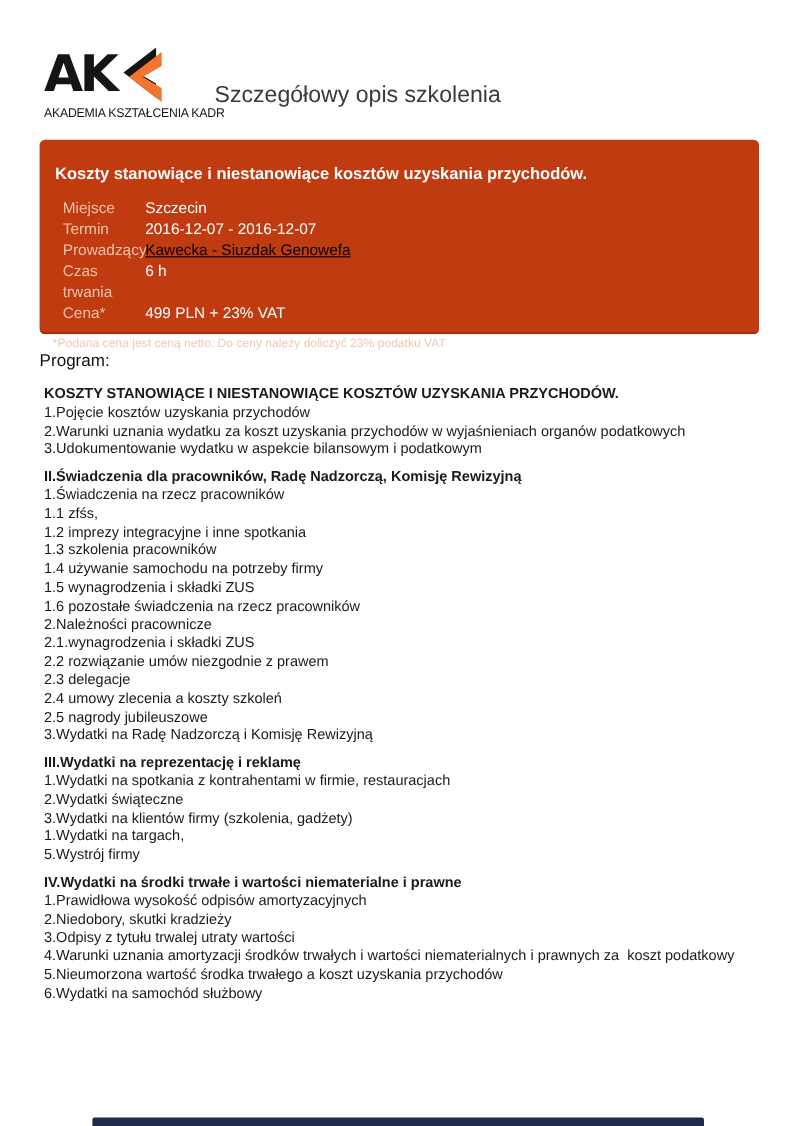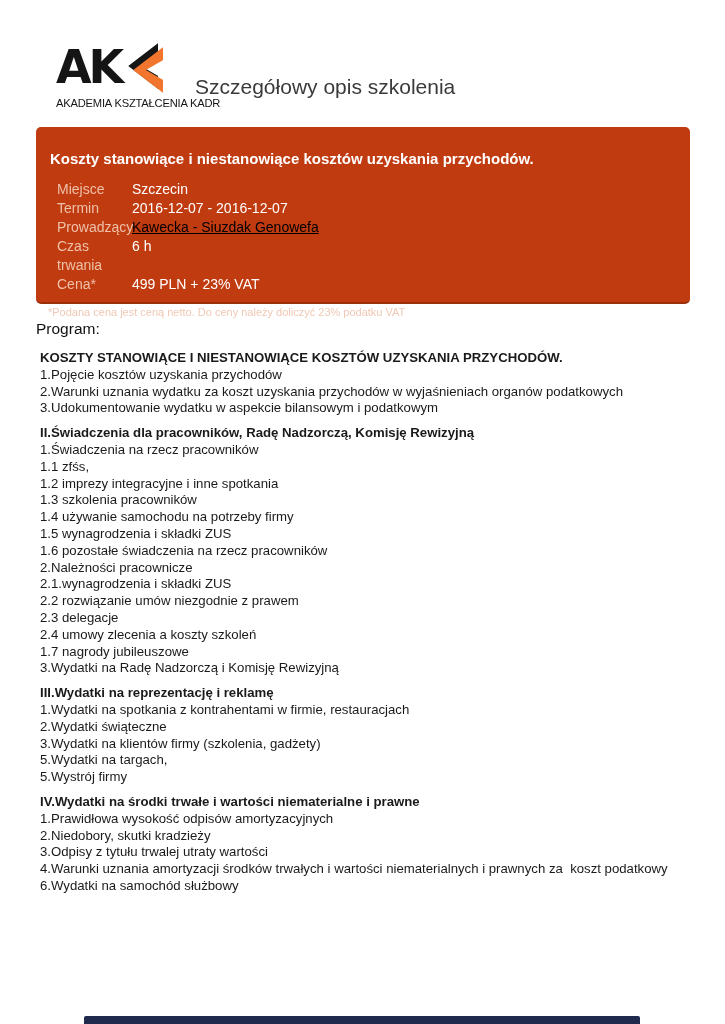--- a/index.html
+++ b/index.html
@@ -7,21 +7,21 @@
     width:725px; height:1024px;
     position:relative;
     background:#ffffff;
     font-family:"Liberation Sans", sans-serif;
     overflow:hidden;
     color:#1a1a1a;
   }
 
   
   .header { position:absolute; left:40px; top:44px; width:645px; height:70px; }
-  .logo { position:absolute; left:16px; top:0; width:150px; }
+  .logo { position:absolute; left:0; top:0; width:150px; }
   .logo-top { display:flex; align-items:flex-start; height:50px; }
   .logo-main {
     font-family:"DejaVu Sans", sans-serif;
     font-weight:bold; font-size:46px; line-height:46px;
     letter-spacing:-3px; color:#151515;
   }
   .logo-chev-wrap { position:relative; width:34px; height:47px; margin-left:8px; margin-top:1px; }
   .chev { position:absolute; width:30px; height:46px;
     clip-path:polygon(100% 0, 0 50%, 100% 100%, 100% 72%, 42% 50%, 100% 28%);
   }
@@ -130,30 +130,31 @@
       <div class="prog-line">1.2 imprezy integracyjne i inne spotkania</div>
       <div class="prog-line">1.3 szkolenia pracowników</div>
       <div class="prog-line">1.4 używanie samochodu na potrzeby firmy</div>
       <div class="prog-line">1.5 wynagrodzenia i składki ZUS</div>
       <div class="prog-line">1.6 pozostałe świadczenia na rzecz pracowników</div>
       <div class="prog-line">2.Należności pracownicze</div>
       <div class="prog-line">2.1.wynagrodzenia i składki ZUS</div>
       <div class="prog-line">2.2 rozwiązanie umów niezgodnie z prawem</div>
       <div class="prog-line">2.3 delegacje</div>
       <div class="prog-line">2.4 umowy zlecenia a koszty szkoleń</div>
-      <div class="prog-line">1.7 nagrody jubileuszowe</div>
+      <div class="prog-line">2.5 nagrody jubileuszowe</div>
       <div class="prog-line">3.Wydatki na Radę Nadzorczą i Komisję Rewizyjną</div>
       <div class="prog-line bold gap-lg">III.Wydatki na reprezentację i reklamę</div>
       <div class="prog-line">1.Wydatki na spotkania z kontrahentami w firmie, restauracjach</div>
       <div class="prog-line">2.Wydatki świąteczne</div>
       <div class="prog-line">3.Wydatki na klientów firmy (szkolenia, gadżety)</div>
-      <div class="prog-line">5.Wydatki na targach,</div>
+      <div class="prog-line">1.Wydatki na targach,</div>
       <div class="prog-line">5.Wystrój firmy</div>
       <div class="prog-line bold gap-lg">IV.Wydatki na środki trwałe i wartości niematerialne i prawne</div>
       <div class="prog-line">1.Prawidłowa wysokość odpisów amortyzacyjnych</div>
       <div class="prog-line">2.Niedobory, skutki kradzieży</div>
       <div class="prog-line">3.Odpisy z tytułu trwalej utraty wartości</div>
       <div class="prog-line">4.Warunki uznania amortyzacji środków trwałych i wartości niematerialnych i prawnych za  koszt podatkowy</div>
+      <div class="prog-line">5.Nieumorzona wartość środka trwałego a koszt uzyskania przychodów</div>
       <div class="prog-line">6.Wydatki na samochód służbowy</div>
     </div>
 </div>
 
 <div class="footer-bar"></div>
 
 </body></html>

